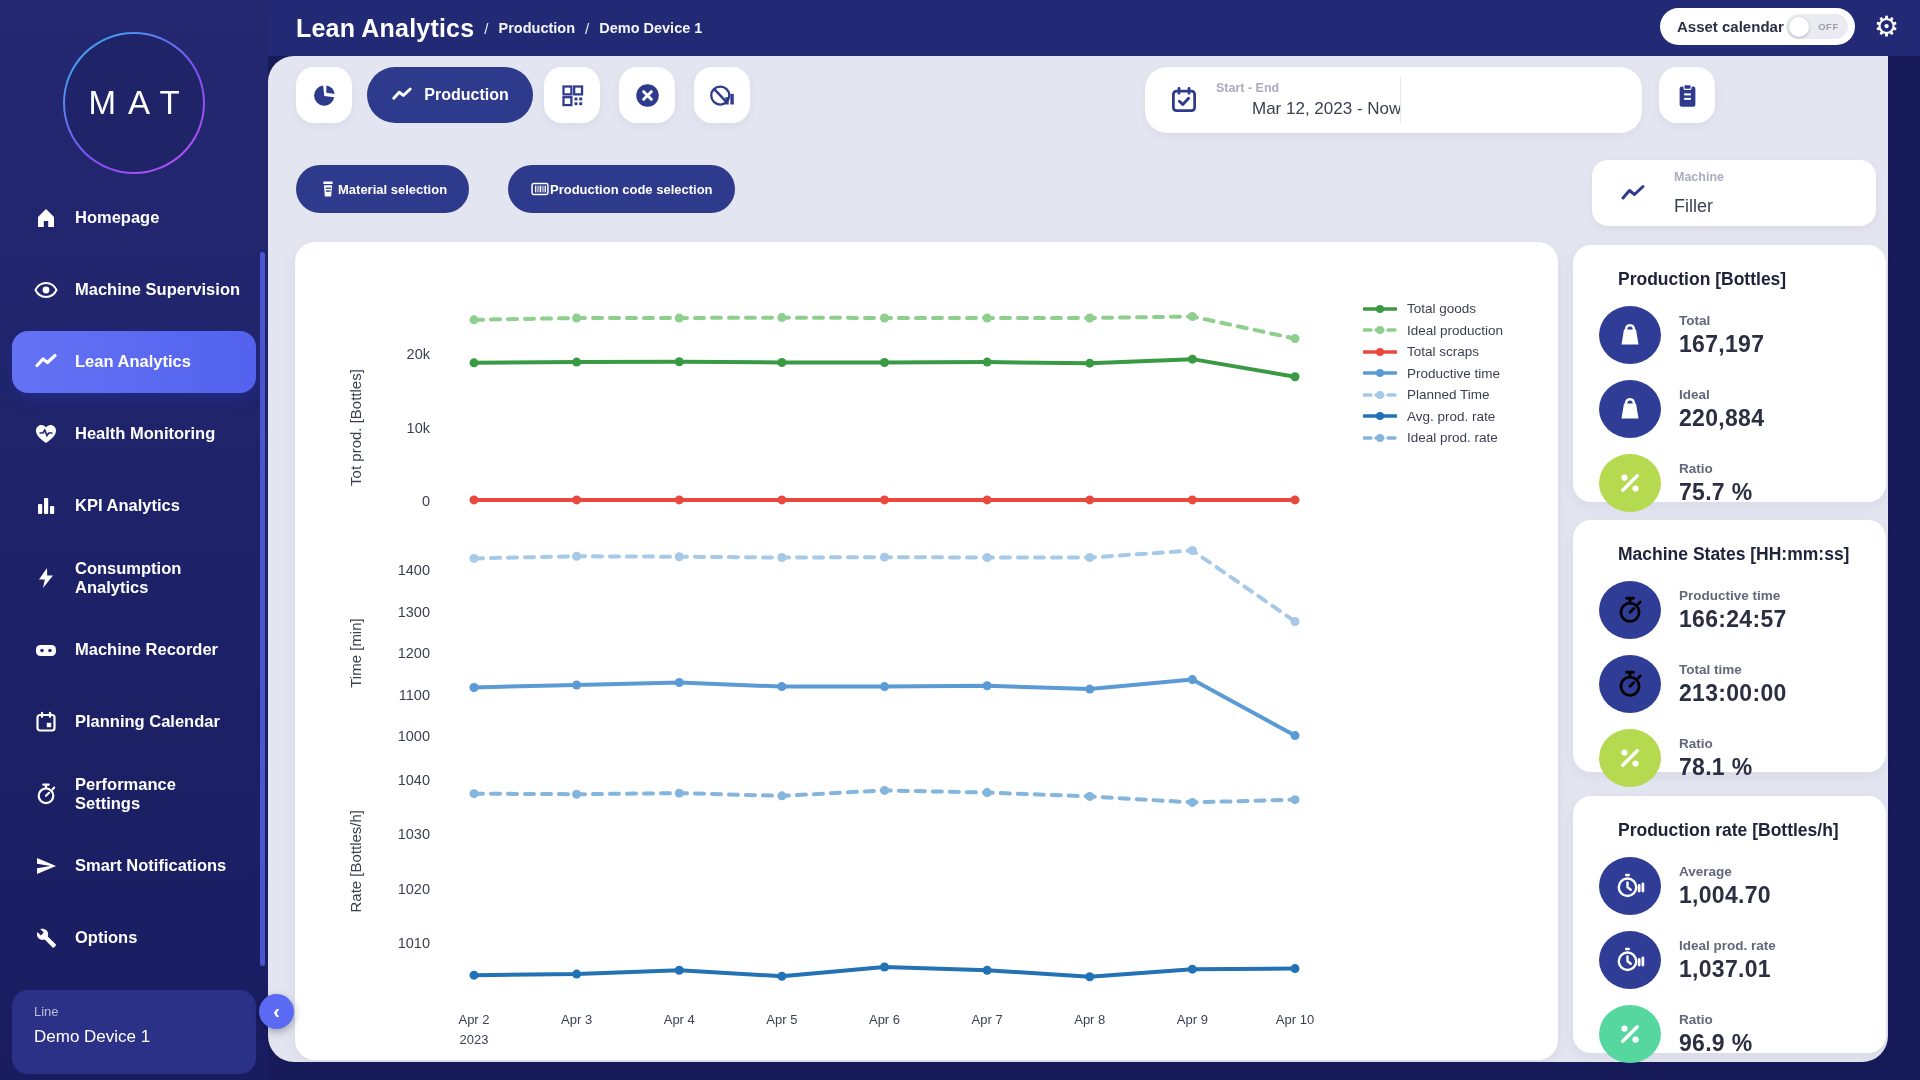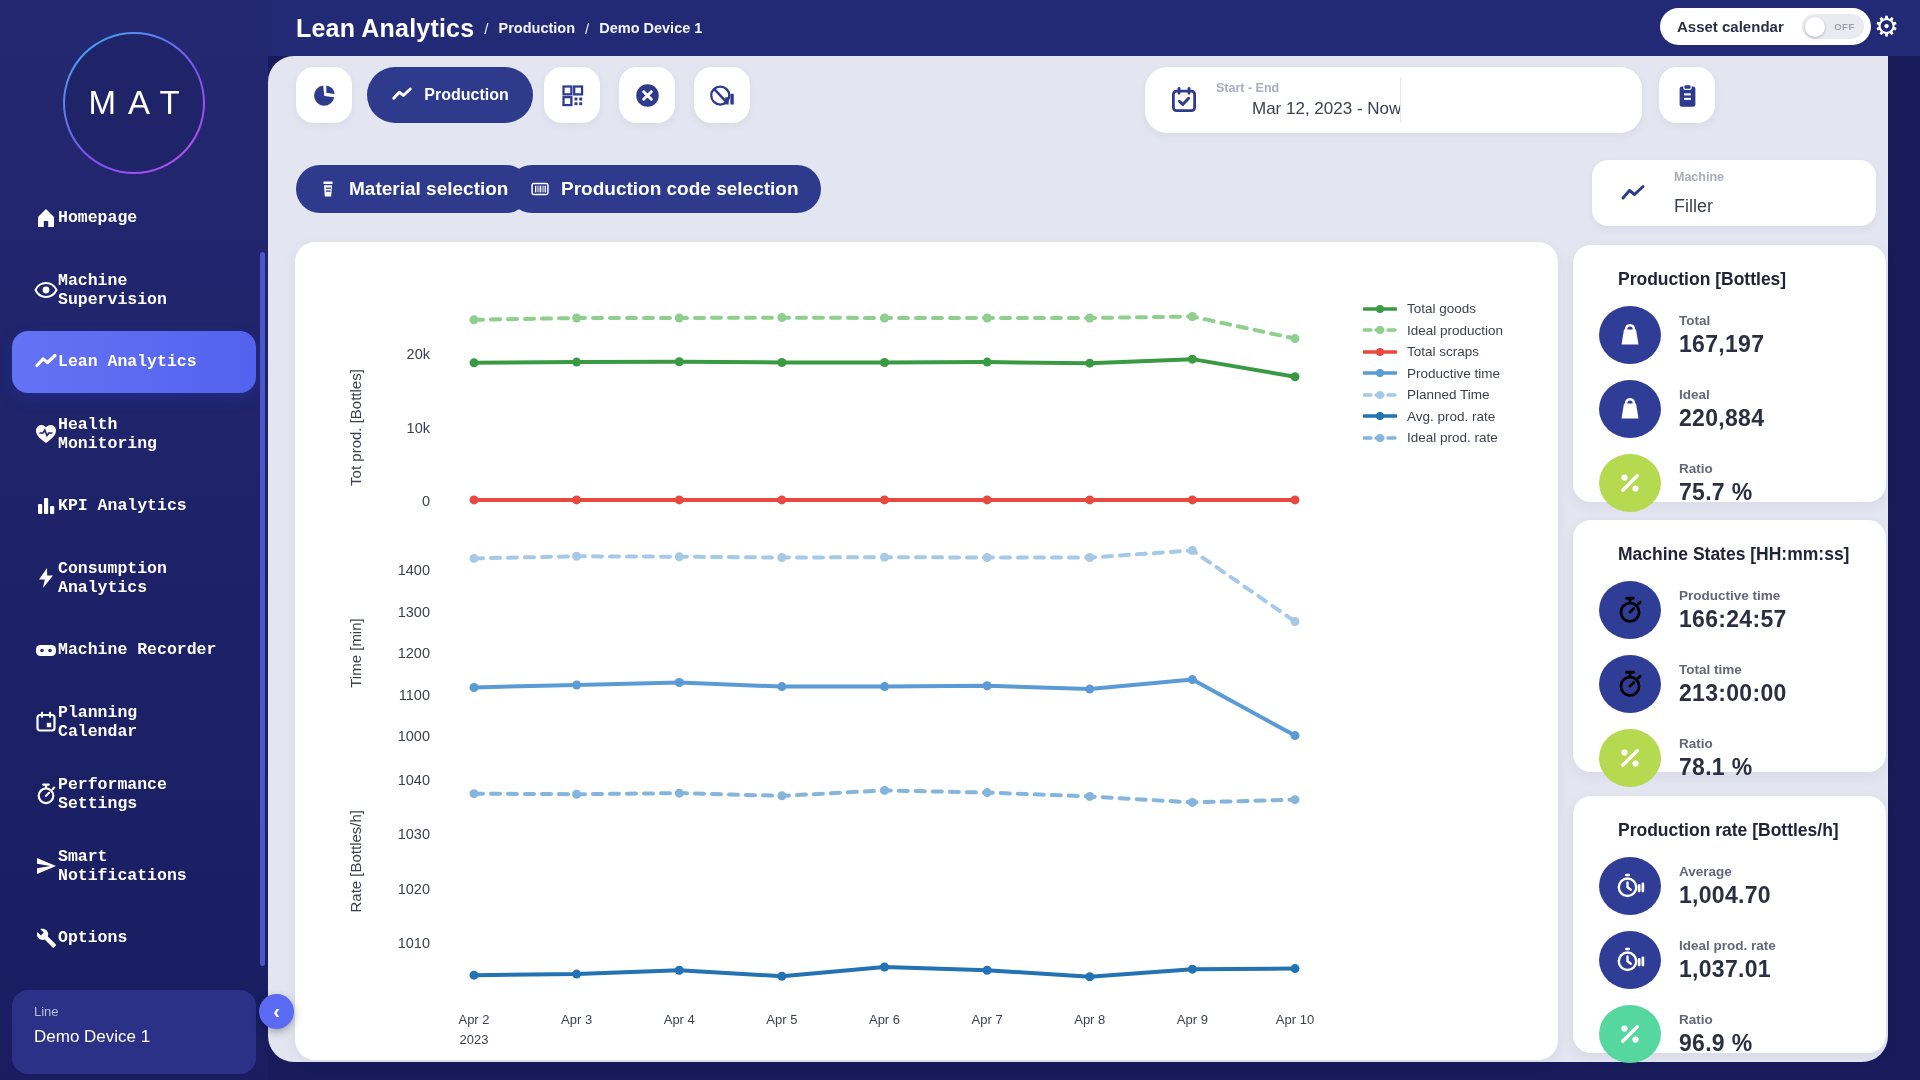--- a/index.html
+++ b/index.html
@@ -6,36 +6,36 @@
   html,body { width:1920px; height:1080px; overflow:hidden; background:#171b5a; font-family:"Liberation Sans", sans-serif; }
   #app { position:absolute; inset:0; width:1920px; height:1080px; }
 
   
   #header { position:absolute; left:0; top:0; width:1920px; height:56px; background:#222a76; }
   #crumbs { position:absolute; left:296px; top:0; height:56px; display:flex; align-items:center; gap:10px; color:#fff; }
   #page-title { font-size:25px; font-weight:bold; letter-spacing:.2px; }
   .crumb-sep { font-size:15px; opacity:.9; }
   .crumb { font-size:14.5px; font-weight:bold; opacity:.95; }
   #asset-pill { position:absolute; left:1660px; top:8px; height:37px; background:#fff; border-radius:19px;
-    display:flex; align-items:center; gap:18px; padding:0 7px 0 17px; }
+    display:flex; align-items:center; gap:2px; padding:0 7px 0 17px; }
   #asset-pill .lbl { font-size:15px; font-weight:bold; color:#2b2f46; }
   #toggle { width:62px; height:25px; background:#e9ebf1; border-radius:13px; position:relative; }
   #toggle .knob { position:absolute; left:3px; top:2.5px; width:20px; height:20px; border-radius:50%; background:#fff; box-shadow:0 1px 3px rgba(0,0,0,.25); }
   #toggle .state { position:absolute; right:9px; top:7px; font-size:9.5px; font-weight:bold; color:#9aa0ae; letter-spacing:.5px; }
   #gear { position:absolute; left:1874px; top:9px; color:#fff; font-size:28px; line-height:36px; cursor:pointer; }
 
   
   #sidebar { position:absolute; left:0; top:0; width:268px; height:1080px; background:linear-gradient(180deg,#232871 0%,#1d2268 55%,#191d60 100%); z-index:30; }
   #logo { position:absolute; left:63px; top:32px; width:142px; height:142px; border-radius:50%;
     border:2px solid transparent;
     background:linear-gradient(#1f2469,#1f2469) padding-box, linear-gradient(140deg,#35b9ee 0%,#7b52f0 55%,#c44ff0 100%) border-box;
     display:flex; align-items:center; justify-content:center; }
   #logo span { color:#fff; font-size:33px; font-weight:300; letter-spacing:12px; text-indent:12px; }
   #nav { position:absolute; left:0; top:182px; width:268px; }
-  .nav-item { position:relative; height:72px; display:flex; align-items:center; padding-left:34px; color:#fff; cursor:pointer;font-family:Liberation Mono, monospace; }
+  .nav-item { position:relative; height:72px; display:flex; align-items:center; padding-left:34px; gap:17px; color:#fff; cursor:pointer; }
   .nav-item .nicon { width:24px; height:24px; flex:0 0 24px; color:#fff; }
   .nav-item .nlabel { font-size:16.5px; font-weight:bold; line-height:1.18; width:168px; }
   .nav-item.active { margin:5px 12px; height:62px; border-radius:16px; padding-left:22px;
     background:linear-gradient(90deg,#6473f4,#5362ee); box-shadow:0 6px 14px rgba(40,50,160,.45); }
   #side-scrollbar { position:absolute; left:260px; top:252px; width:5px; height:714px; border-radius:3px; background:#4a56cc; }
   #device-card { position:absolute; left:12px; top:990px; width:244px; height:84px; border-radius:16px; background:#2b3187; padding:14px 0 0 22px; }
   #device-card .dlabel { color:#b9bdd8; font-size:13px; }
   #device-card .dname { color:#fff; font-size:17px; margin-top:8px; }
   #collapse-btn { position:absolute; left:259px; top:994px; width:35px; height:35px; border-radius:50%; background:#5b6af2; z-index:40;
     color:#fff; display:flex; align-items:center; justify-content:center; font-size:20px; font-weight:bold; cursor:pointer; box-shadow:0 3px 8px rgba(0,0,0,.3); }
@@ -50,21 +50,21 @@
   #production-btn .bicon { width:22px; height:22px; color:#fff; }
 
   #datebar { position:absolute; left:877px; top:11px; width:497px; height:66px; background:#fff; border-radius:22px; box-shadow:0 3px 10px rgba(30,35,90,.05); }
   #datebar .divider { position:absolute; left:255px; top:10px; width:1px; height:46px; background:#e4e6ee; }
   .picker { position:absolute; top:0; height:66px; display:flex; align-items:center; gap:17px; cursor:pointer; }
   .picker .picon { width:30px; height:30px; color:#2e3a8c; }
   .picker .small { font-size:12.5px; color:#a9adbd; font-weight:bold; }
   .picker .big { font-size:17px; color:#3b4054; margin-top:4px;margin-left:36px; }
   .chev { width:15px; height:10px; color:#3b4054; margin-left:14px; }
 
-  .pillbtn { position:absolute; top:109px; height:48px; border-radius:24px; background:#2e3a8c; color:#fff; display:flex; align-items:center; gap:11px; padding:16px 22px; font-size:19px; font-weight:bold; cursor:pointer; }
+  .pillbtn { position:absolute; top:109px; height:48px; border-radius:24px; background:#2e3a8c; color:#fff; display:flex; align-items:center; padding:16px 22px; font-size:13px; font-weight:bold; cursor:pointer; }
   .pillbtn .bicon { width:20px; height:20px; color:#fff; }
 
   #machine-card { position:absolute; left:1324px; top:104px; width:284px; height:66px; background:#fff; border-radius:16px; display:flex; align-items:center; padding-left:26px; gap:26px; box-shadow:0 3px 10px rgba(30,35,90,.05); }
   #machine-card .micon { width:30px; height:24px; color:#2e3a8c; }
   #machine-card .small { font-size:12.5px; color:#a9adbd; font-weight:bold; }
   #machine-card .big { font-size:18px; color:#3a3e52; margin-top:12px; }
 
   
   #chart-card { position:absolute; left:27px; top:186px; width:1263px; height:818px; background:#fff; border-radius:20px; box-shadow:0 4px 14px rgba(30,35,90,.06); }
   #charts { position:absolute; left:0; top:14px; }

